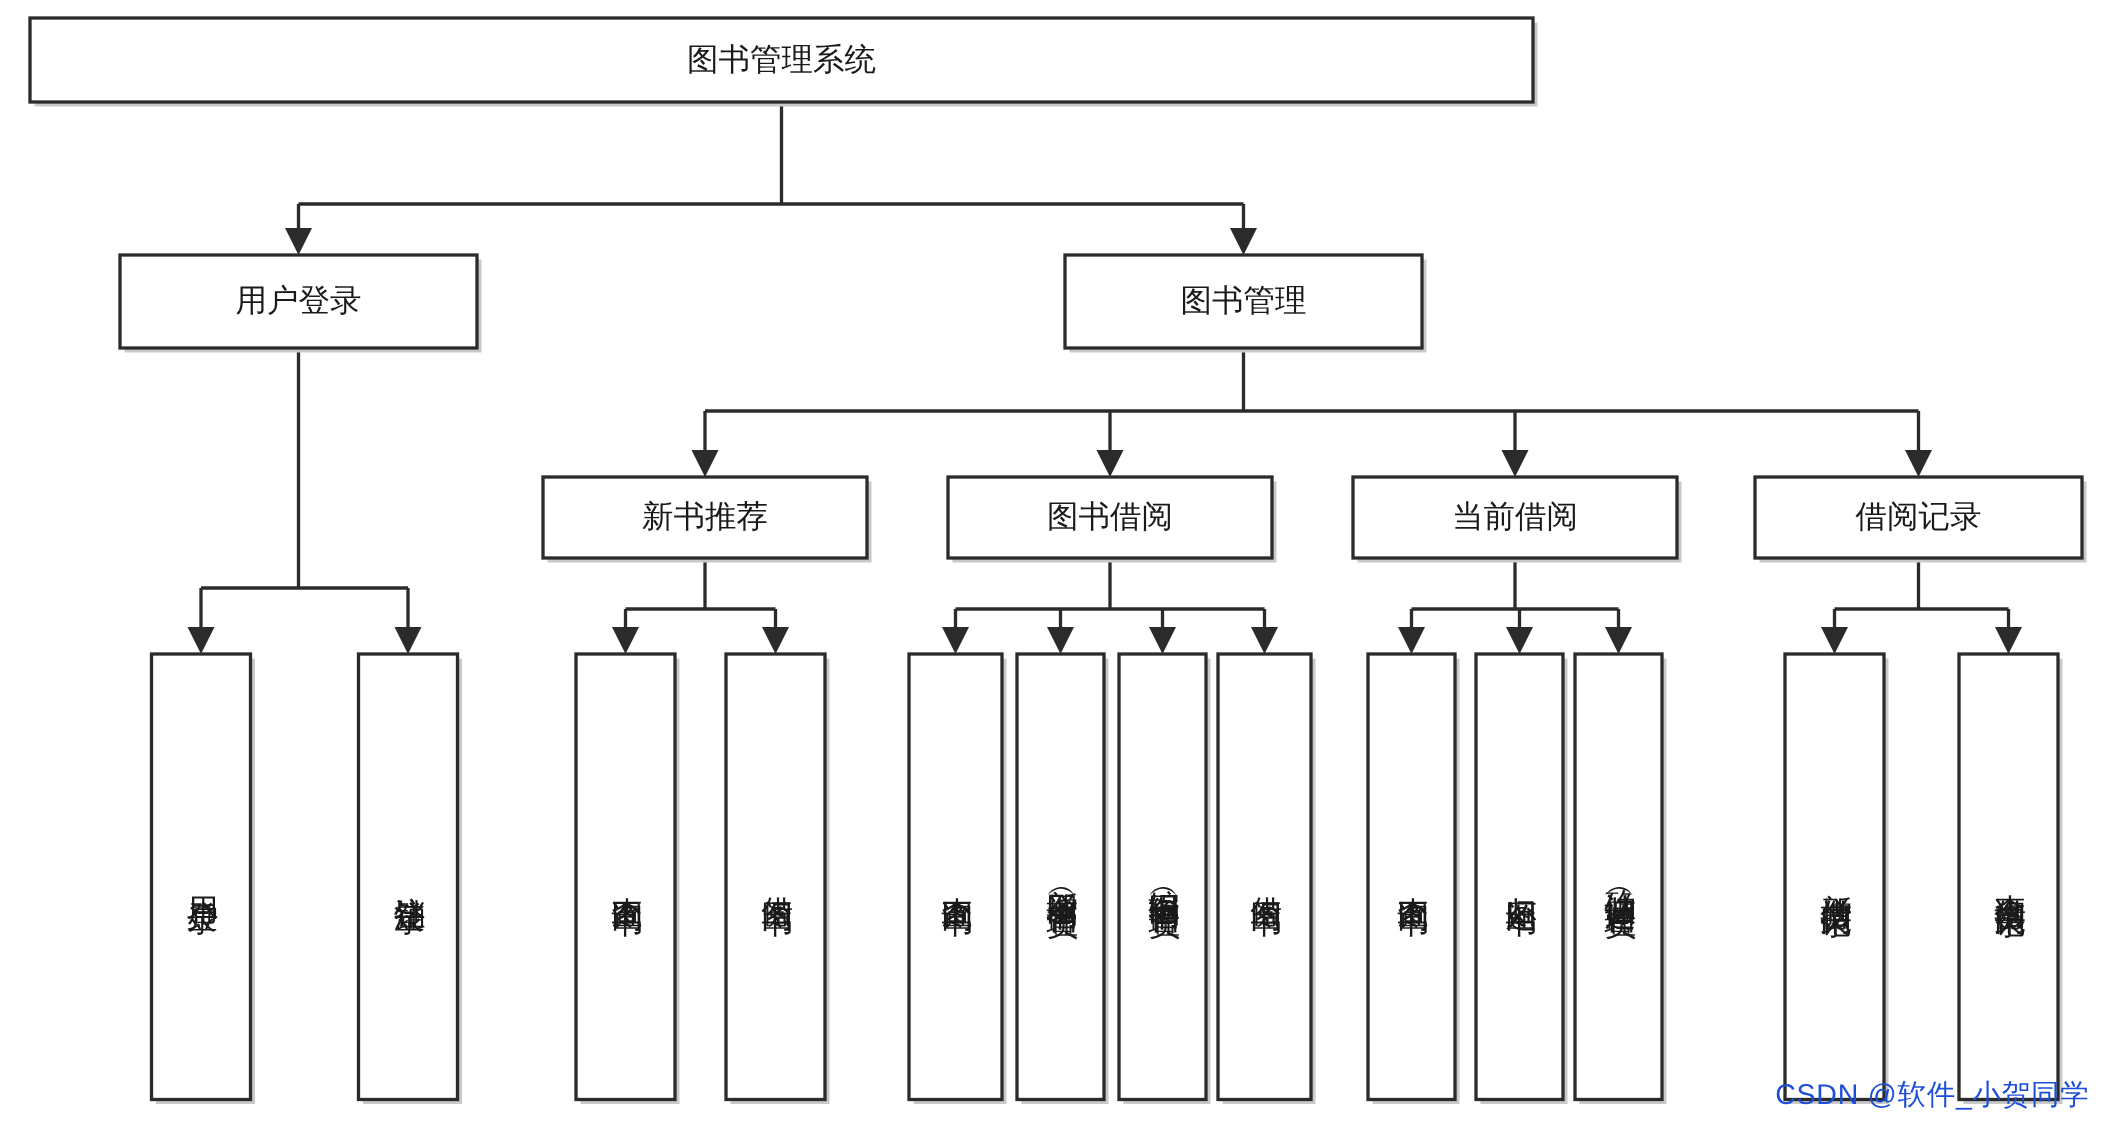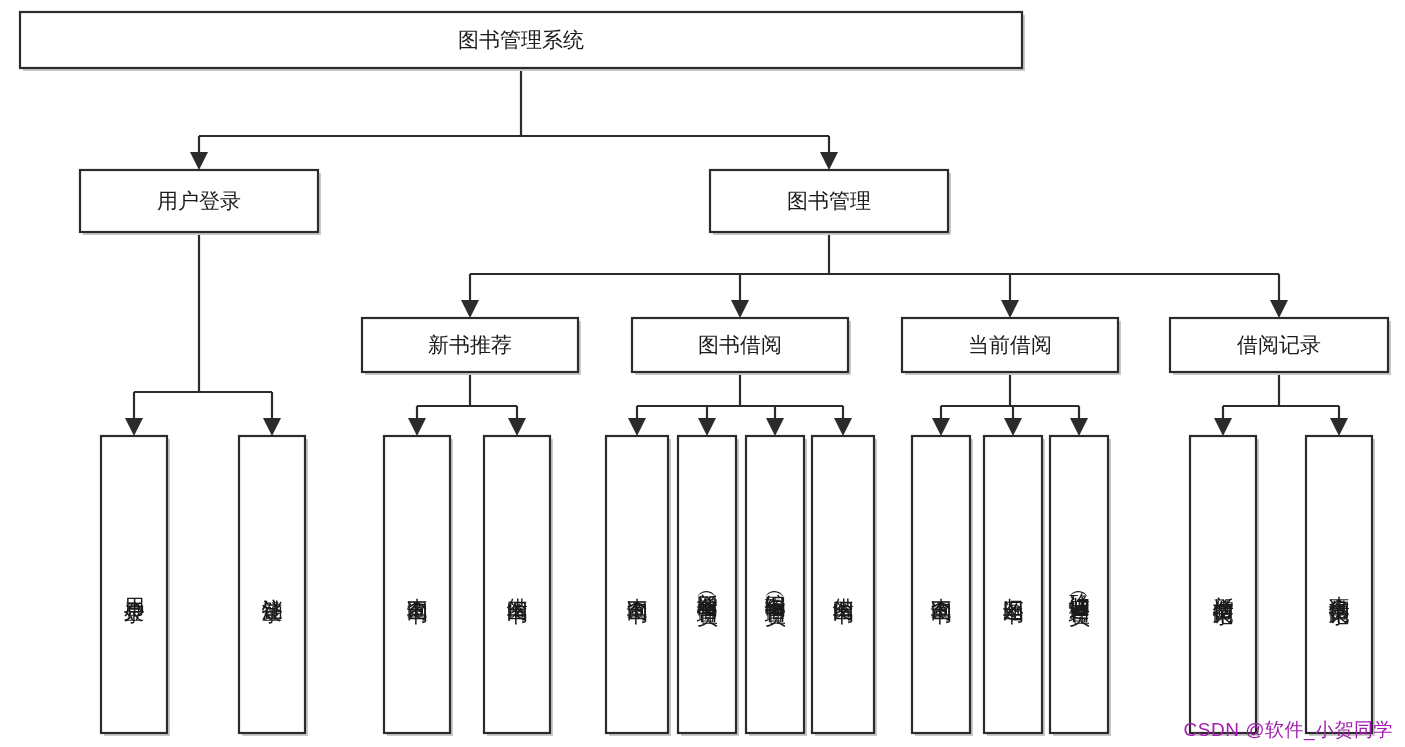--- a/index.html
+++ b/index.html
@@ -66,21 +66,21 @@
     white-space: nowrap;
     pointer-events: none;
     user-select: none;
   }
   .watermark {
     position: absolute;
     right: 12px;
     bottom: 4px;
     font-family: "Liberation Sans", "DejaVu Sans", sans-serif;
     font-size: 19px;
-    color: #a21caf;
+    color: #1d4ed8;
     letter-spacing: 0.5px;
     white-space: nowrap;
     pointer-events: none;
     user-select: none;
   }
 </style>
 </head>
 <body>
 
 <div id="stage">

